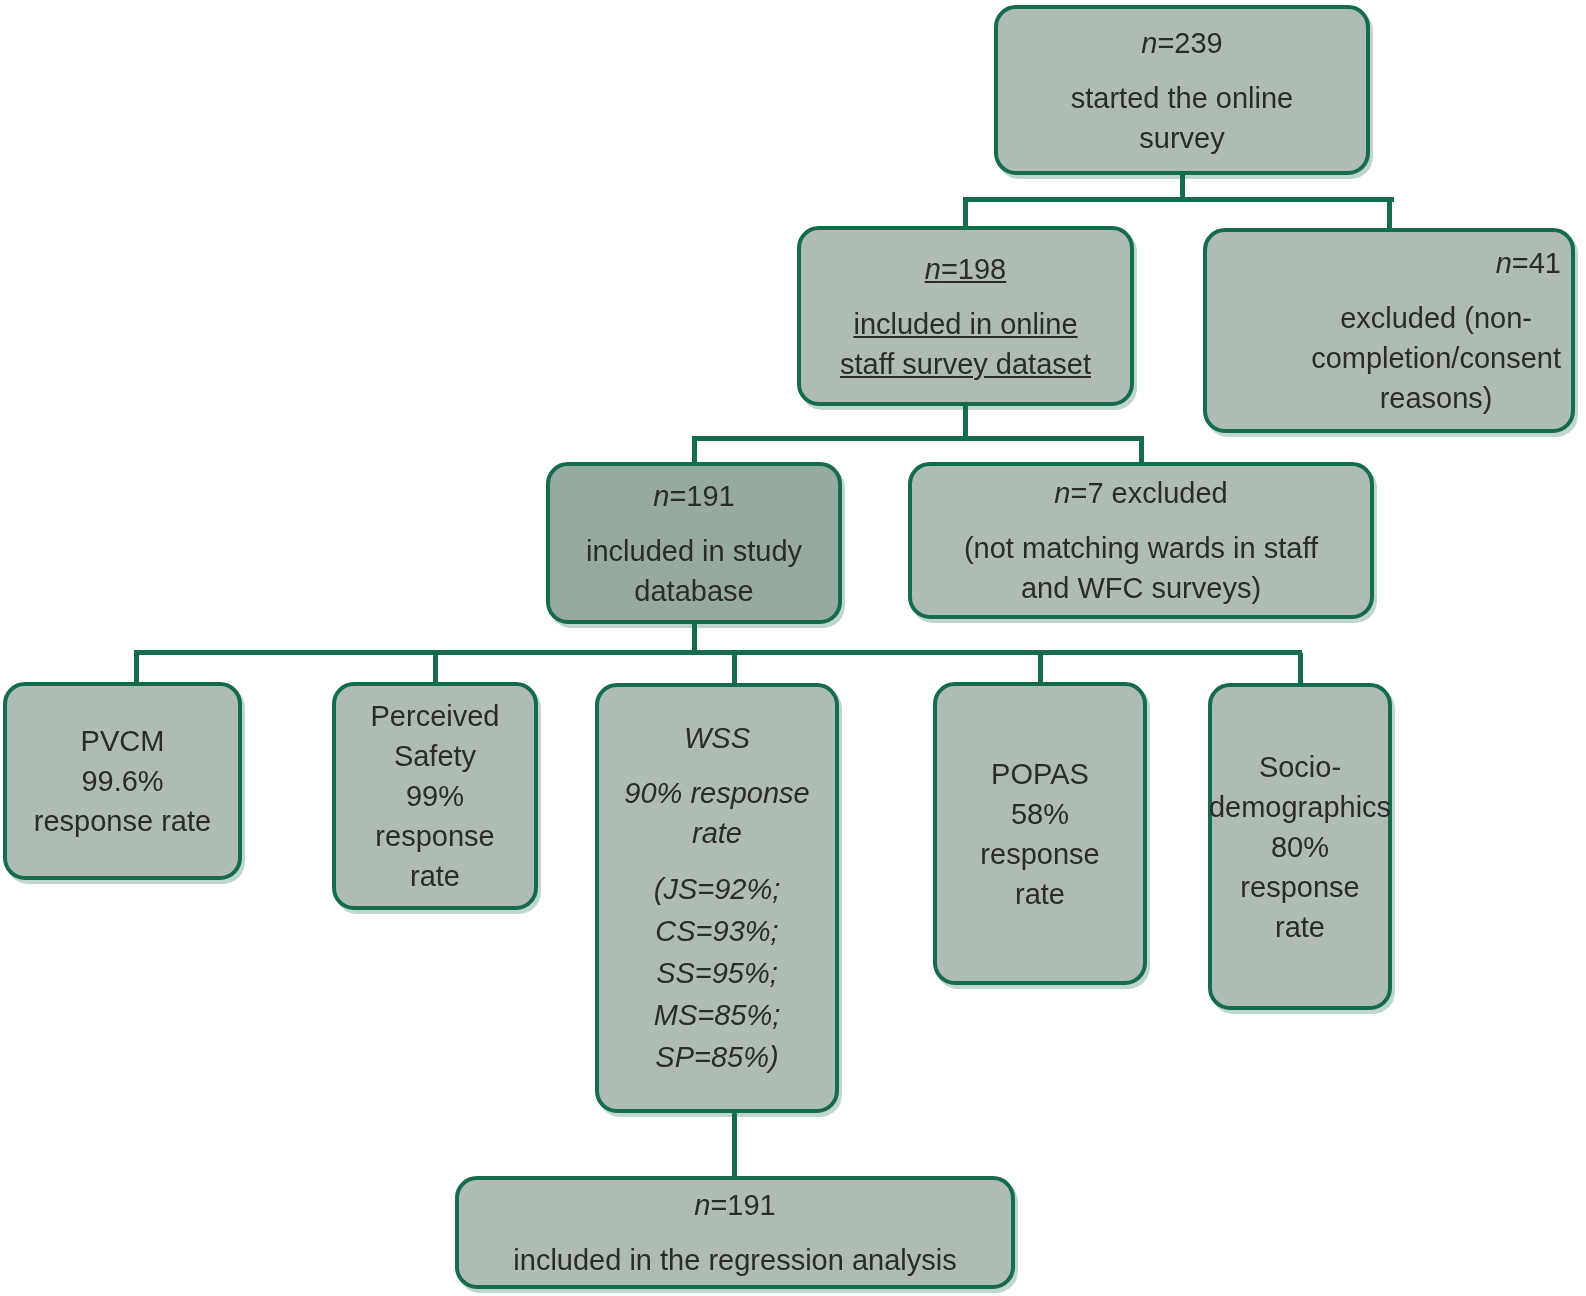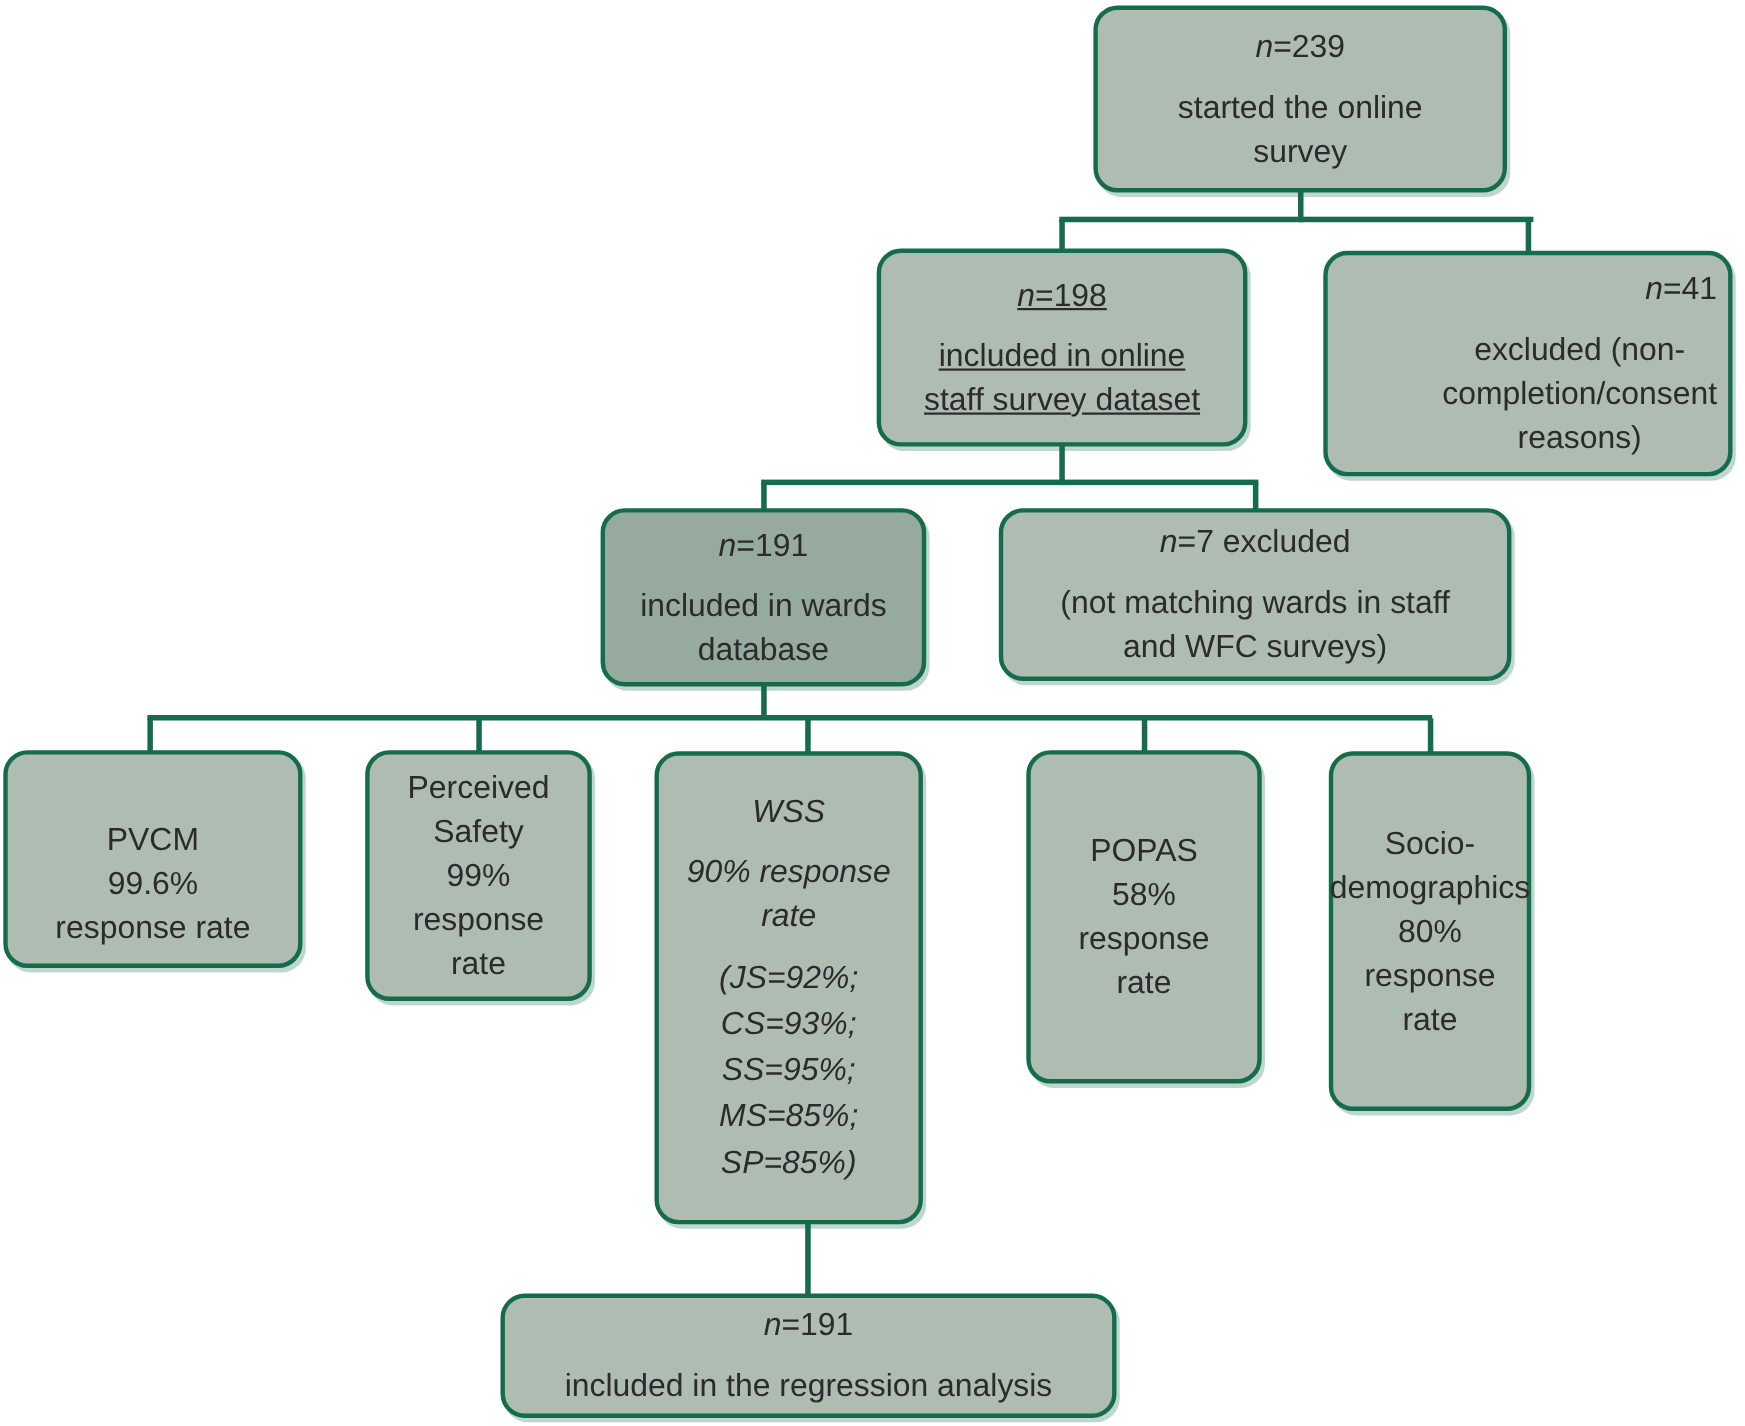--- a/index.html
+++ b/index.html
@@ -26,37 +26,37 @@
     border: 4px solid var(--border);
     border-radius: 22px;
     box-shadow: 3px 4px 0 rgba(21, 108, 76, 0.28);
     display: flex;
     flex-direction: column;
     align-items: center;
     justify-content: center;
     text-align: center;
     font-size: 29px;
     line-height: 40px;
-    padding: 12px 10px;
+    padding: 0 10px;
   }
   .node .para { white-space: pre-line; }
   .node .para + .para { margin-top: 15px; }
   .node .details { line-height: 42px; }
   .it { font-style: italic; }
   .line {
     position: absolute;
     background: var(--border);
   }
   
   #n-started { left: 994px;  top: 5px;    width: 376px; height: 170px; }
   #n-198     { left: 797px;  top: 226px;  width: 337px; height: 180px; text-decoration: underline; }
   #n-41      { left: 1203px; top: 228px;  width: 372px; height: 205px; align-items: flex-end; }
   #n-db      { left: 546px;  top: 462px;  width: 296px; height: 162px; background: var(--fill-dark); }
   #n-7       { left: 908px;  top: 462px;  width: 466px; height: 157px; }
-  #n-pvcm    { left: 3px;    top: 682px;  width: 272px; height: 198px; justify-content: flex-end; }
+  #n-pvcm    { left: 3px;    top: 682px;  width: 239px; height: 198px; }
   #n-ps      { left: 332px;  top: 682px;  width: 206px; height: 228px; }
   #n-wss     { left: 595px;  top: 683px;  width: 244px; height: 430px; font-style: italic; }
   #n-popas   { left: 933px;  top: 682px;  width: 214px; height: 303px; }
   #n-socio   { left: 1208px; top: 683px;  width: 184px; height: 327px; padding: 8px 2px; }
   #n-reg     { left: 455px;  top: 1176px; width: 560px; height: 113px; }
   
   #l1  { left: 1180px; top: 172px;  width: 5px;    height: 30px; }
   #l2  { left: 963px;  top: 197px;  width: 431px;  height: 5px;  }
   #l3  { left: 963px;  top: 200px;  width: 5px;    height: 28px; }
   #l4  { left: 1387px; top: 200px;  width: 5px;    height: 30px; }
@@ -109,21 +109,21 @@
 
   <div class="node" id="n-41">
     <div class="para"><span class="it">n</span><span>=41</span></div>
     <div class="para">excluded (non-
 completion/consent
 reasons)</div>
   </div>
 
   <div class="node" id="n-db">
     <div class="para"><span class="it">n</span><span>=191</span></div>
-    <div class="para">included in wards
+    <div class="para">included in study
 database</div>
   </div>
 
   <div class="node" id="n-7">
     <div class="para"><span class="it">n</span><span>=7 excluded</span></div>
     <div class="para">(not matching wards in staff
 and WFC surveys)</div>
   </div>
 
   <div class="node" id="n-pvcm">

